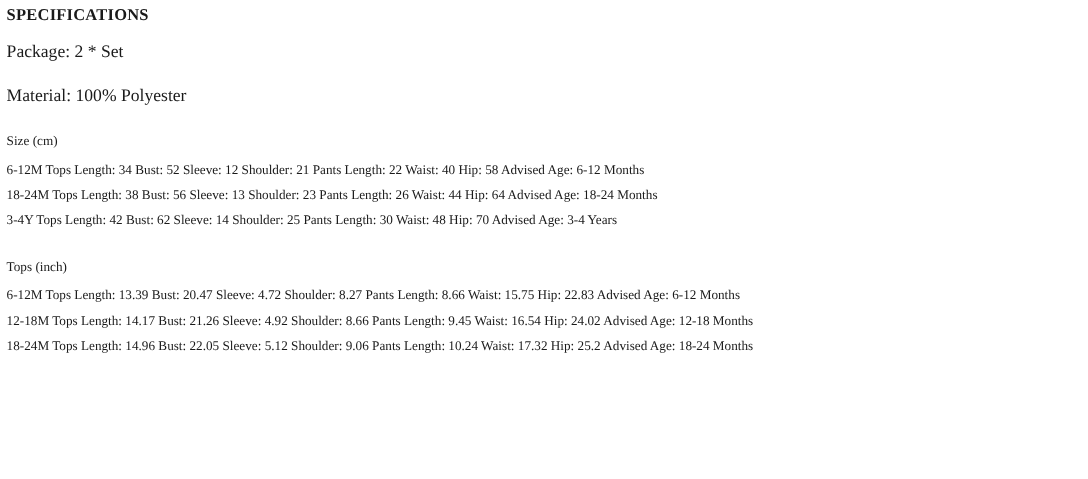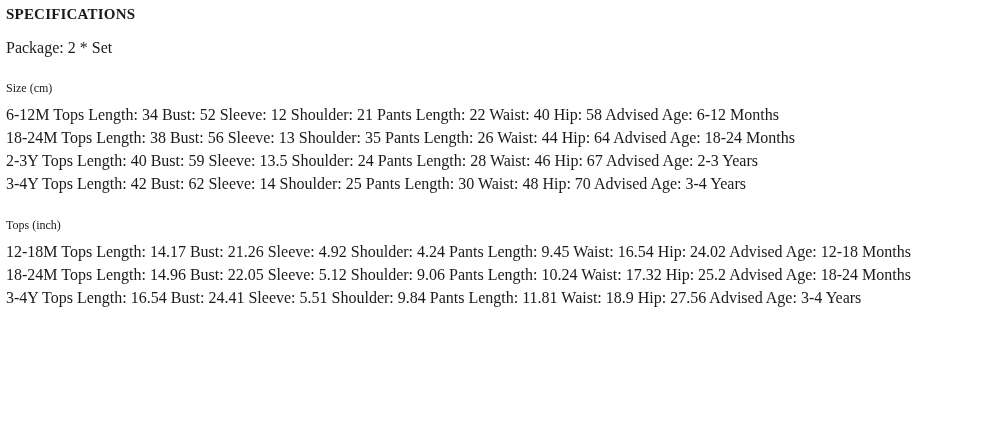--- a/index.html
+++ b/index.html
@@ -36,47 +36,47 @@
   }
   .section-head {
     font-size: 12px;
     line-height: 20px;
     margin: 0 0 5px 0;
   }
   .size-block {
     margin: 0 0 20px 0;
   }
   .size-line {
-    font-size: 16px;
+    font-size: 12px;
     line-height: 23px;
     margin: 0;
     white-space: nowrap;
   }
   .size-block.last {
     margin-bottom: 0;
   }
 </style>
 </head>
 <body>
 
 <div class="page">
 
   <div class="spec-title">SPECIFICATIONS</div>
 
   <div class="para">Package: 2 * Set</div>
 
+  <div class="para">Material: 100% Polyester</div>
 
   <div class="section-head">Size (cm)</div>
   <div class="size-block">
     <div class="size-line">6-12M Tops Length: 34 Bust: 52 Sleeve: 12 Shoulder: 21 Pants Length: 22 Waist: 40 Hip: 58 Advised Age: 6-12 Months</div>
-    <div class="size-line">18-24M Tops Length: 38 Bust: 56 Sleeve: 13 Shoulder: 35 Pants Length: 26 Waist: 44 Hip: 64 Advised Age: 18-24 Months</div>
-    <div class="size-line">2-3Y Tops Length: 40 Bust: 59 Sleeve: 13.5 Shoulder: 24 Pants Length: 28 Waist: 46 Hip: 67 Advised Age: 2-3 Years</div>
+    <div class="size-line">18-24M Tops Length: 38 Bust: 56 Sleeve: 13 Shoulder: 23 Pants Length: 26 Waist: 44 Hip: 64 Advised Age: 18-24 Months</div>
     <div class="size-line">3-4Y Tops Length: 42 Bust: 62 Sleeve: 14 Shoulder: 25 Pants Length: 30 Waist: 48 Hip: 70 Advised Age: 3-4 Years</div>
   </div>
 
   <div class="section-head">Tops (inch)</div>
   <div class="size-block last">
-    <div class="size-line">12-18M Tops Length: 14.17 Bust: 21.26 Sleeve: 4.92 Shoulder: 4.24 Pants Length: 9.45 Waist: 16.54 Hip: 24.02 Advised Age: 12-18 Months</div>
+    <div class="size-line">6-12M Tops Length: 13.39 Bust: 20.47 Sleeve: 4.72 Shoulder: 8.27 Pants Length: 8.66 Waist: 15.75 Hip: 22.83 Advised Age: 6-12 Months</div>
+    <div class="size-line">12-18M Tops Length: 14.17 Bust: 21.26 Sleeve: 4.92 Shoulder: 8.66 Pants Length: 9.45 Waist: 16.54 Hip: 24.02 Advised Age: 12-18 Months</div>
     <div class="size-line">18-24M Tops Length: 14.96 Bust: 22.05 Sleeve: 5.12 Shoulder: 9.06 Pants Length: 10.24 Waist: 17.32 Hip: 25.2 Advised Age: 18-24 Months</div>
-    <div class="size-line">3-4Y Tops Length: 16.54 Bust: 24.41 Sleeve: 5.51 Shoulder: 9.84 Pants Length: 11.81 Waist: 18.9 Hip: 27.56 Advised Age: 3-4 Years</div>
   </div>
 
 </div>
 
 </body></html>

